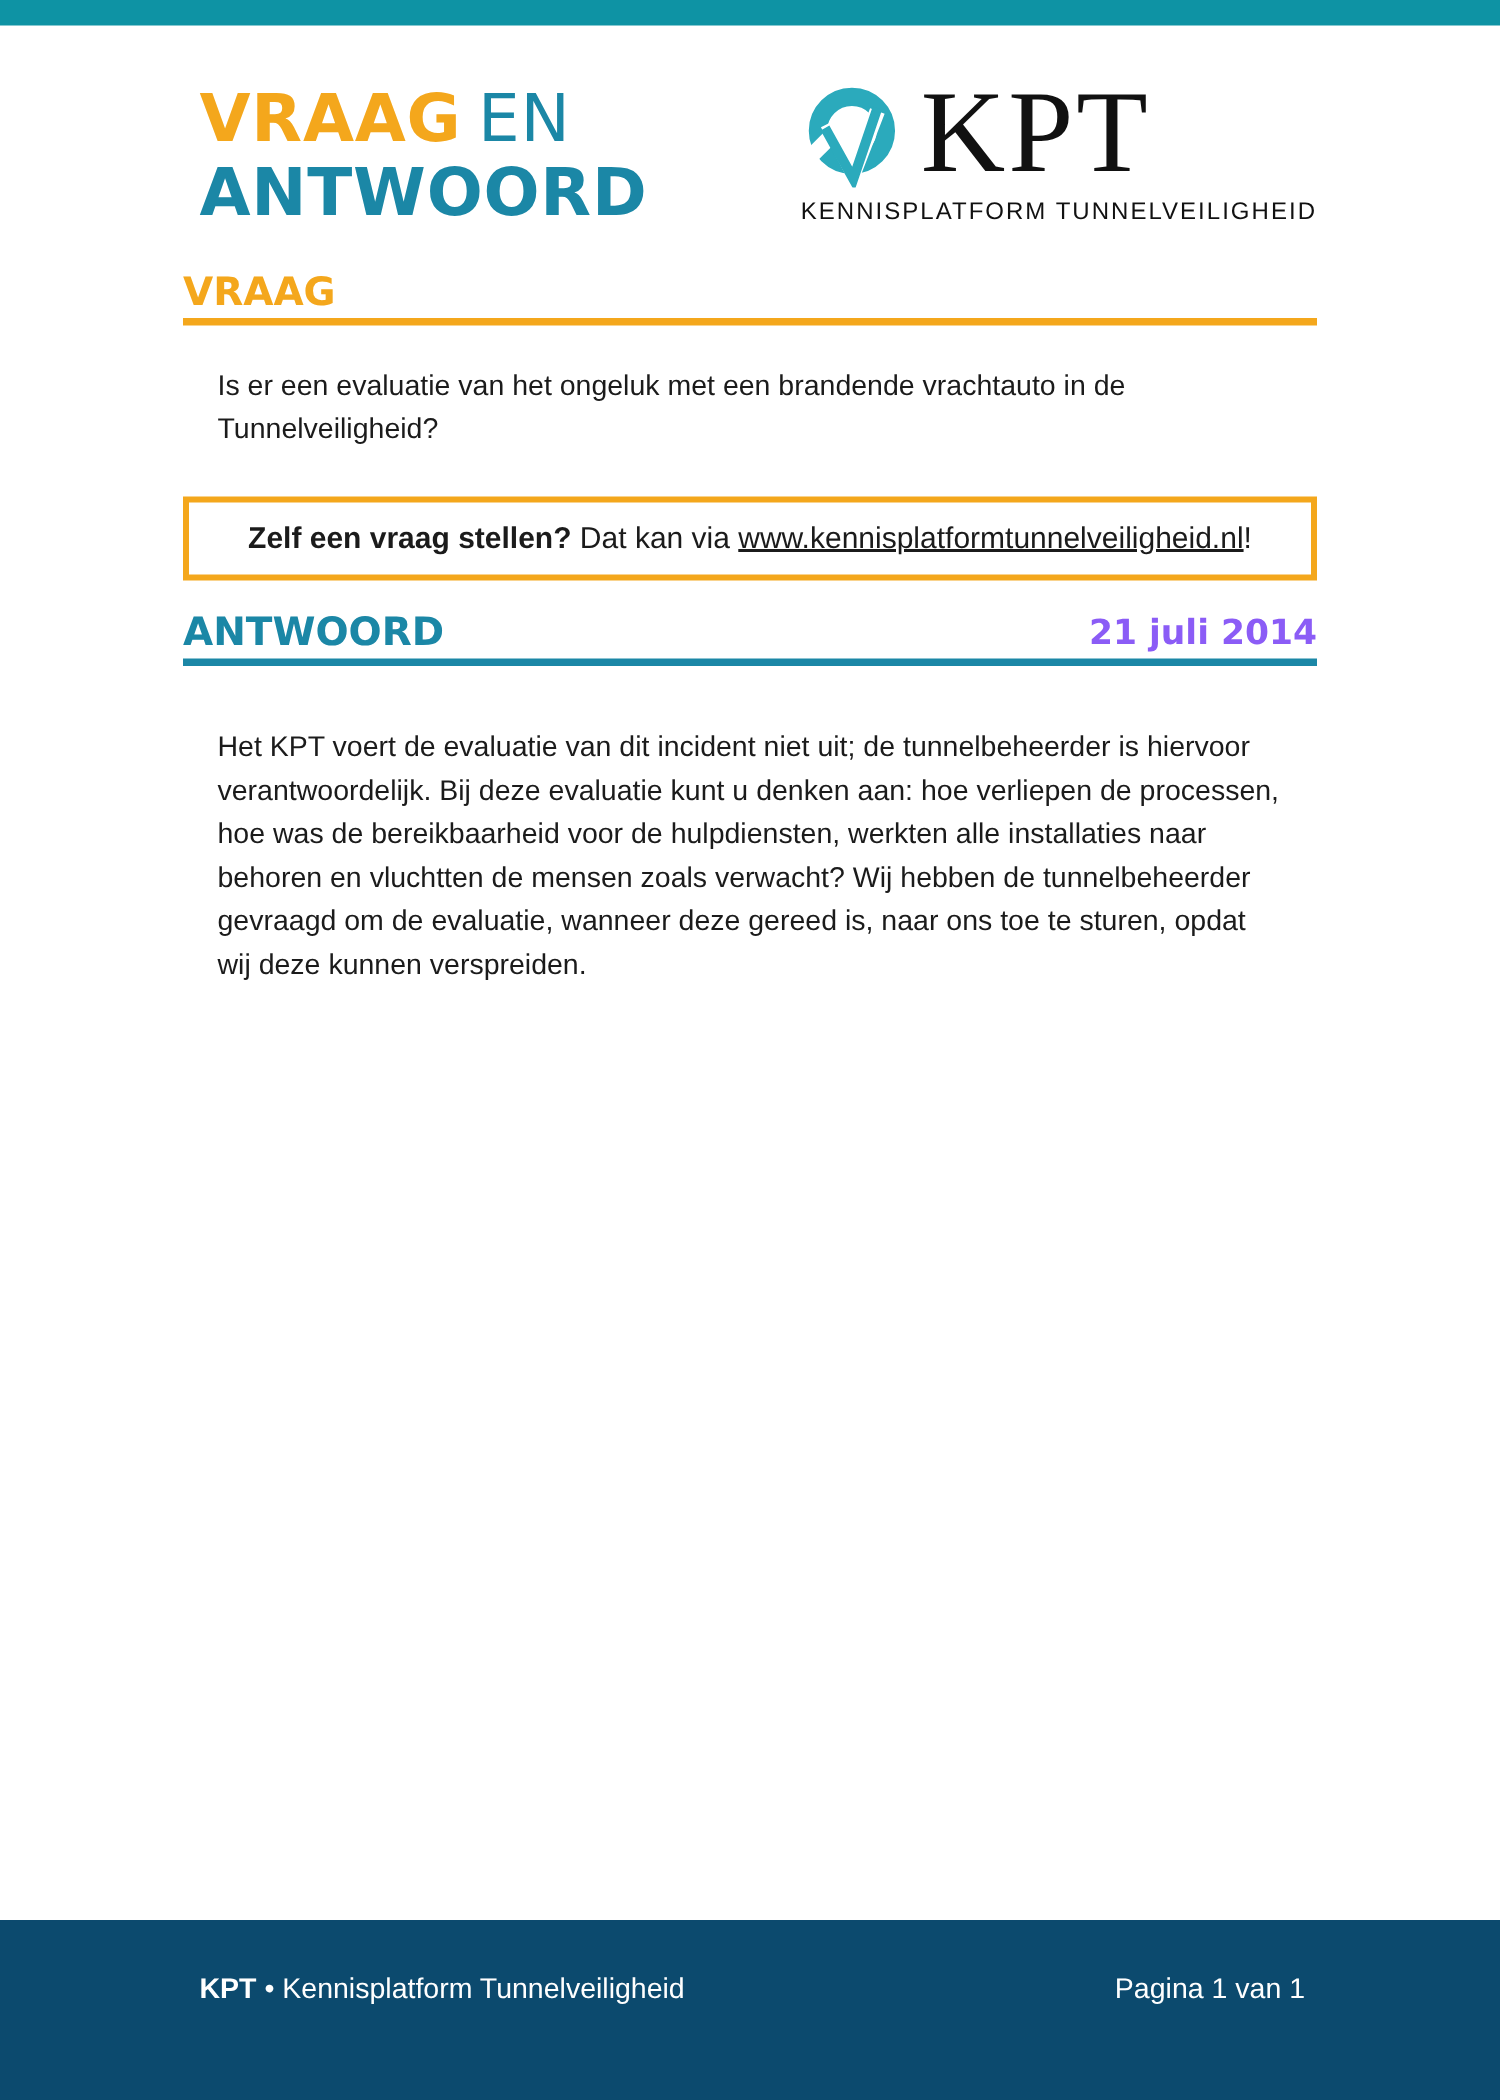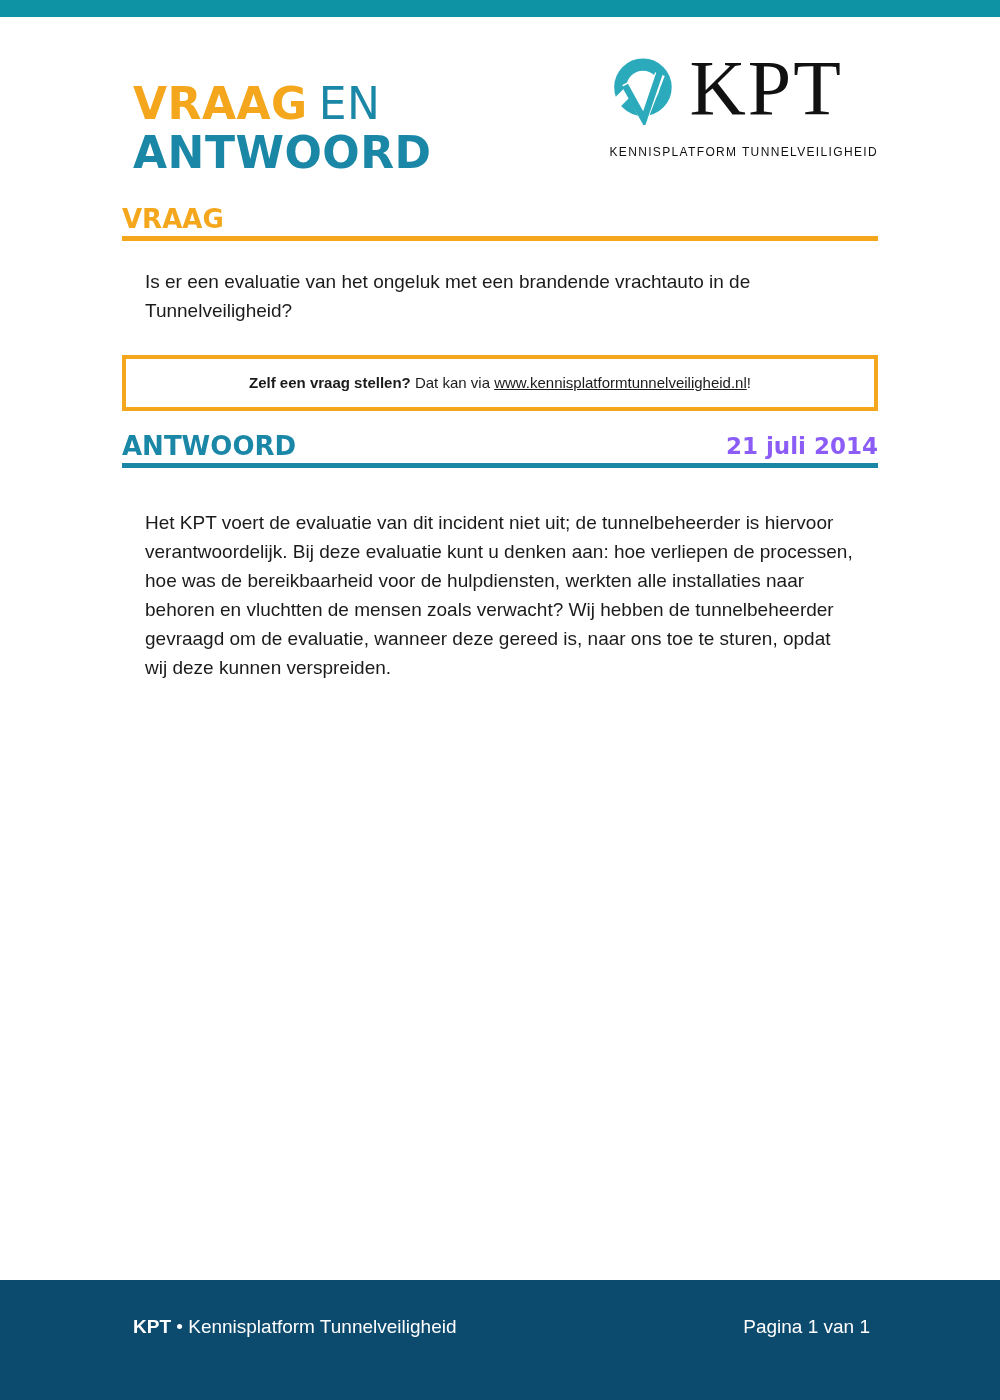--- a/index.html
+++ b/index.html
@@ -37,41 +37,40 @@
     justify-content: space-between;
     align-items: flex-start;
     margin: 38px 122px 0 133px;
   }
   .doc-title {
     font-family: "DejaVu Sans", sans-serif;
     font-size: 44px;
     font-weight: bold;
     line-height: 49px;
     letter-spacing: 0.5px;
-    margin-top: 24px;
   }
   .doc-title .t-orange { color: #f4a71c; }
   .doc-title .t-teal { color: #1b87a6; }
   .doc-title .en { font-weight: 400; margin-left: 11px; }
 
   .logo { display: flex; flex-direction: column; align-items: flex-start; margin-top: 2px; }
   .logo-top { display: flex; align-items: flex-start; gap: 14px; }
   .logo-icon { width: 66px; height: 68px; flex: none; }
   .kpt-text {
     font-family: "Liberation Serif", serif;
     font-size: 78px;
     line-height: 62px;
     letter-spacing: 2px;
     color: #111111;
   }
   .tagline {
-    font-size: 12px;
+    font-size: 16px;
     letter-spacing: 1.35px;
     color: #111111;
-    margin-top: 20px;
+    margin-top: 8px;
     white-space: nowrap;
   }
 
   
   .content { margin: 0 122px; width: 756px; }
 
   .section-heading {
     font-family: "DejaVu Sans", sans-serif;
     font-size: 26px;
     font-weight: bold;
@@ -88,21 +87,21 @@
     max-width: 705px;
     font-size: 19px;
     line-height: 29px;
   }
 
   .callout {
     margin-top: 30px;
     border: 4px solid #f4a71c;
     padding: 11px 10px;
     text-align: center;
-    font-size: 15px;
+    font-size: 20px;
     line-height: 26px;
   }
   .callout .bold { font-weight: bold; }
   .callout a { color: #1b1b1b; text-decoration: underline; }
 
   .answer-head-row {
     display: flex;
     justify-content: space-between;
     align-items: flex-end;
     margin-top: 21px;

